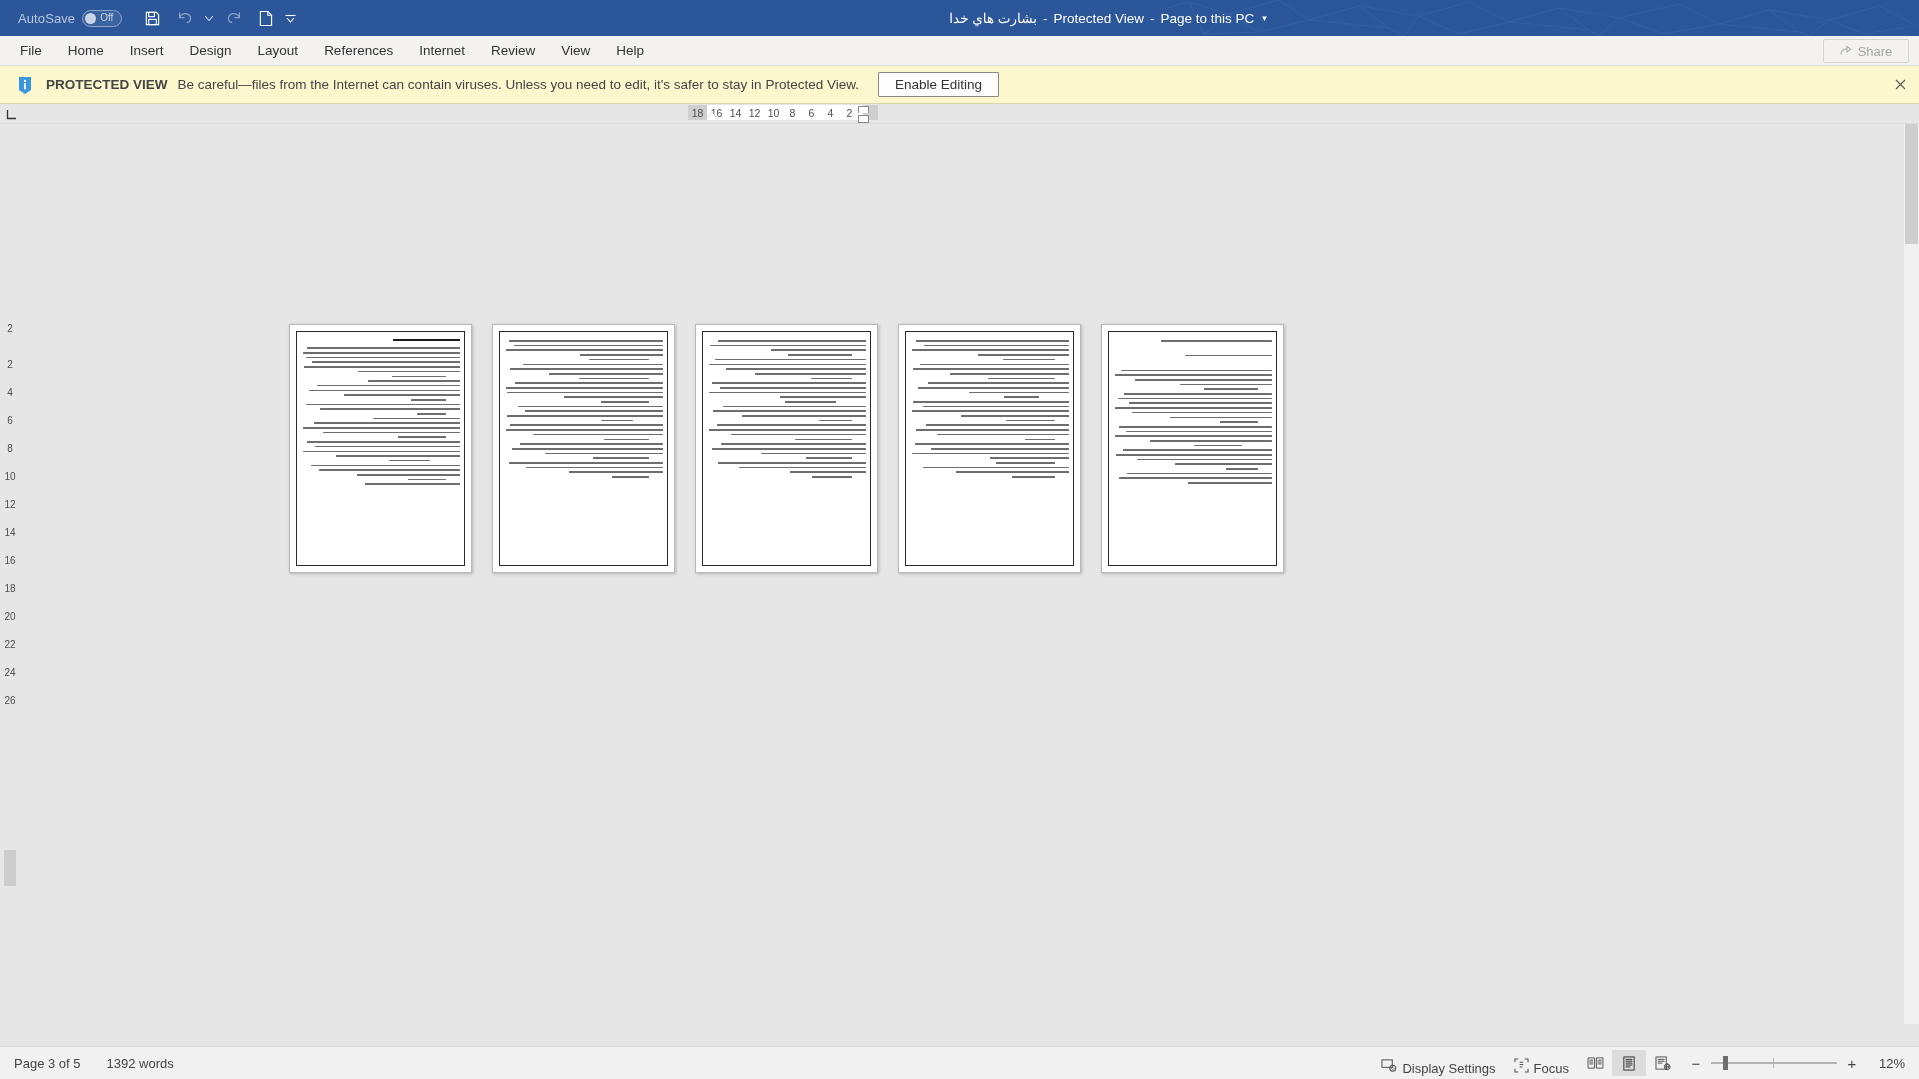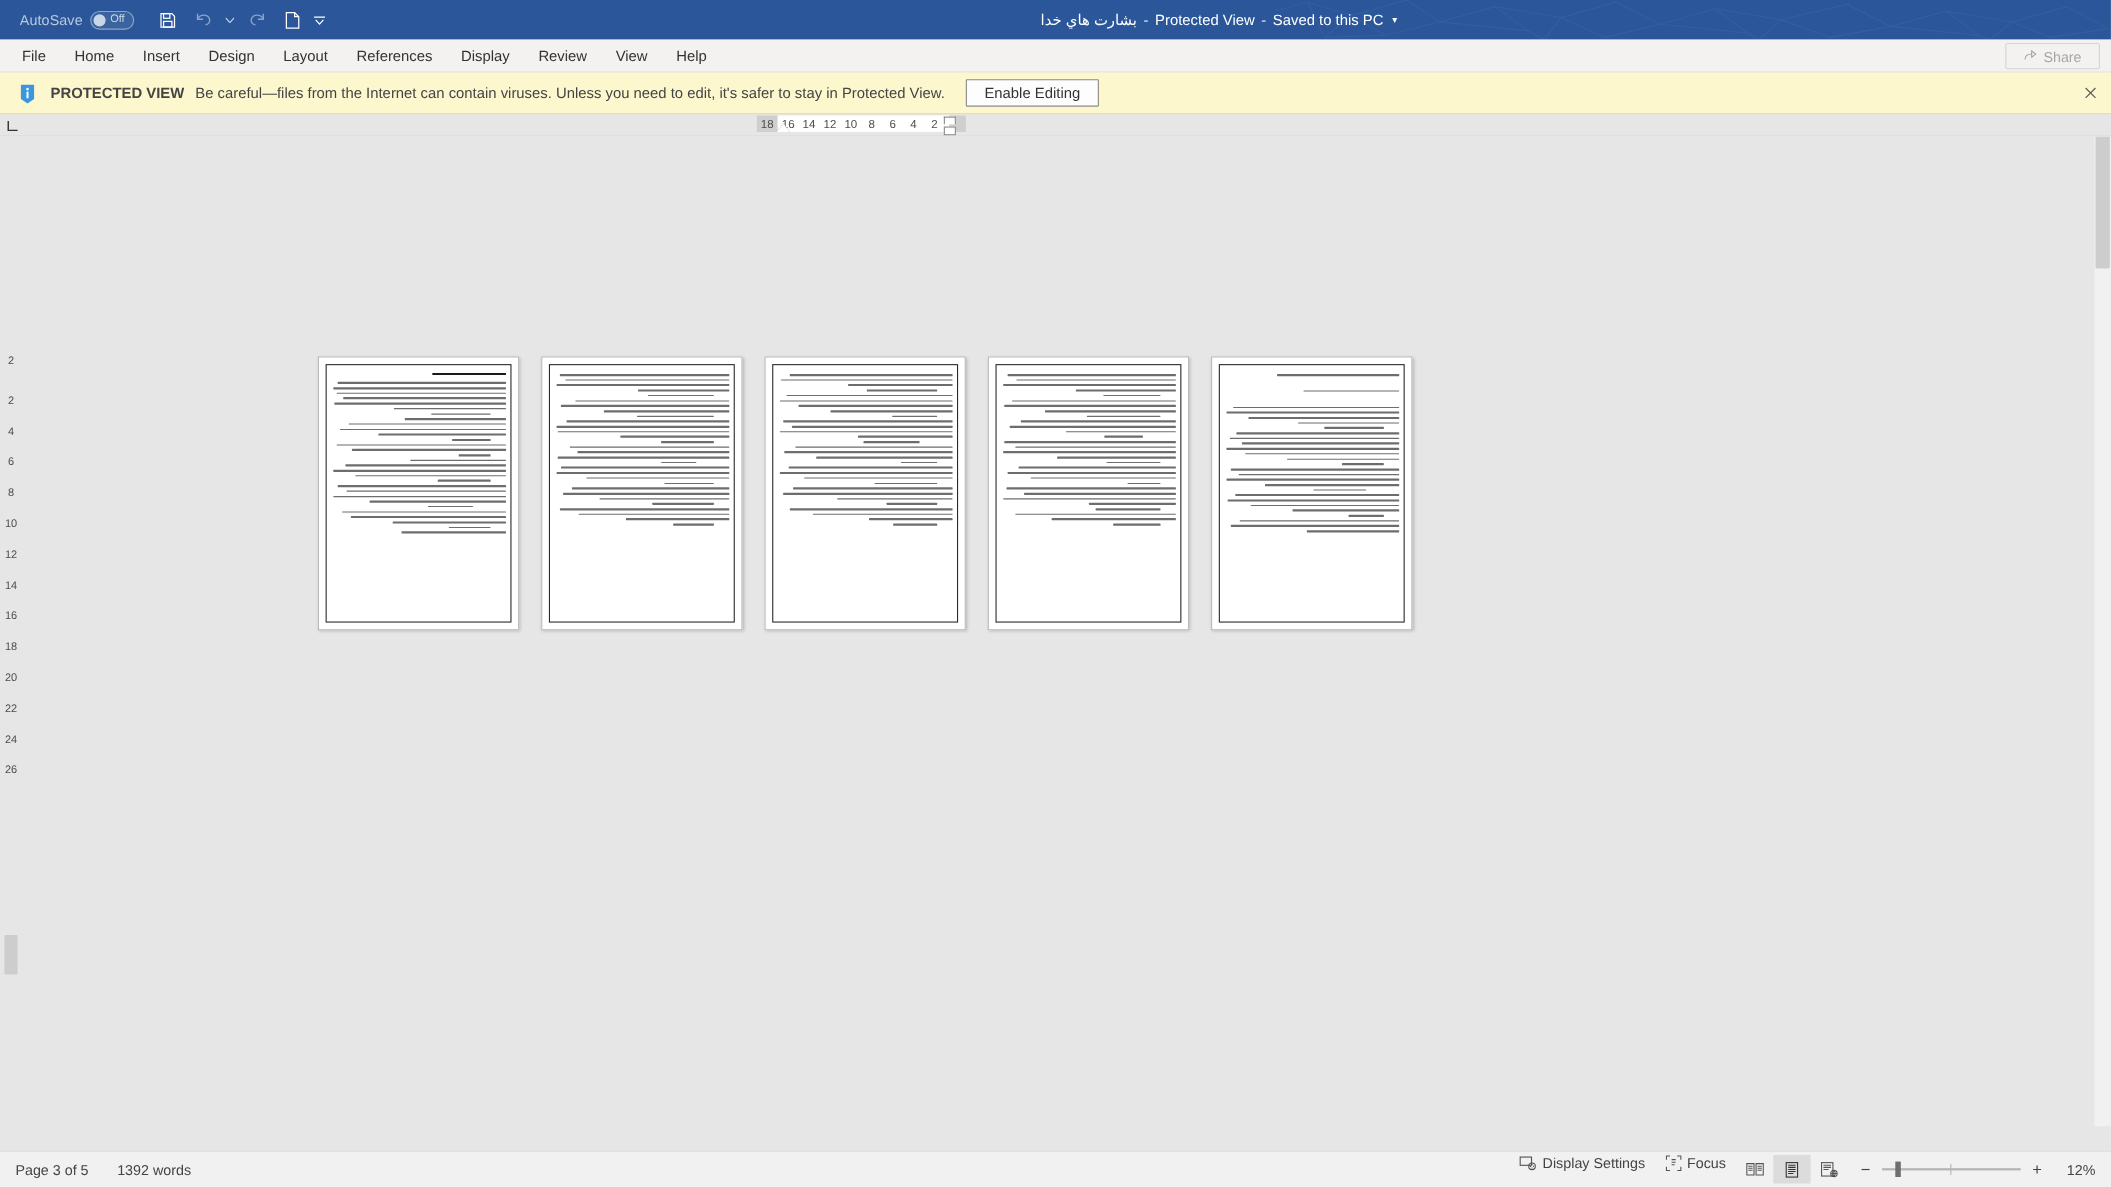--- a/index.html
+++ b/index.html
@@ -254,21 +254,21 @@
     position: absolute; left: 0; bottom: 0;
     width: 1919px; height: 33px;
     background: #f1f1f1;
     border-top: 1px solid #dadada;
     display: flex; align-items: center;
     font-size: 13px; color: #444444;
   }
   .sb-left { display: flex; align-items: center; gap: 26px; padding-left: 14px; }
   .sb-right { margin-left: auto; display: flex; align-items: center; padding-right: 14px; gap: 0; }
   .sb-item {
-    display: flex; align-items: flex-start; gap: 5px;
+    display: flex; align-items: flex-end; gap: 5px;
     padding: 0 9px; height: 26px; white-space: nowrap;
   }
   .viewbtn {
     width: 34px; height: 26px;
     display: flex; align-items: center; justify-content: center;
   }
   .viewbtn.active { background: #dcdcdc; }
   .zoom-wrap { display: flex; align-items: center; gap: 9px; padding-left: 10px; }
   .zoom-sign { font-size: 15px; color: #444; width: 12px; text-align: center; }
   .zoom-track {
@@ -351,36 +351,36 @@
           <path d="M2 4 L5.5 8 L9 4"></path>
       </svg>
     </div>
   </div>
 
   <div class="title-center">
     <span class="docname">بشارت هاي خدا</span>
     <span class="sep">-</span>
     <span>Protected View</span>
     <span class="sep">-</span>
-    <span>Saved to this PC</span>
+    <span>Page to this PC</span>
     <span class="title-caret">▾</span>
   </div>
 
 
 </div>
 
 <div class="ribbon">
   <div class="tabs">
     <div class="tab">File</div>
     <div class="tab">Home</div>
     <div class="tab">Insert</div>
     <div class="tab">Design</div>
     <div class="tab">Layout</div>
     <div class="tab">References</div>
-    <div class="tab">Display</div>
+    <div class="tab">Internet</div>
     <div class="tab">Review</div>
     <div class="tab">View</div>
     <div class="tab">Help</div>
   </div>
   <div class="share-btn">
     <span>
       <svg width="13" height="12" viewBox="0 0 14 13" fill="none" stroke="#a6a6a6" stroke-width="1.1">
         <path d="M1 11 C1 7 4 5.5 7.5 5.5"></path>
           <path d="M7.5 2.5 L11.5 5.6 L7.5 8.7 Z"></path>
       </svg>

